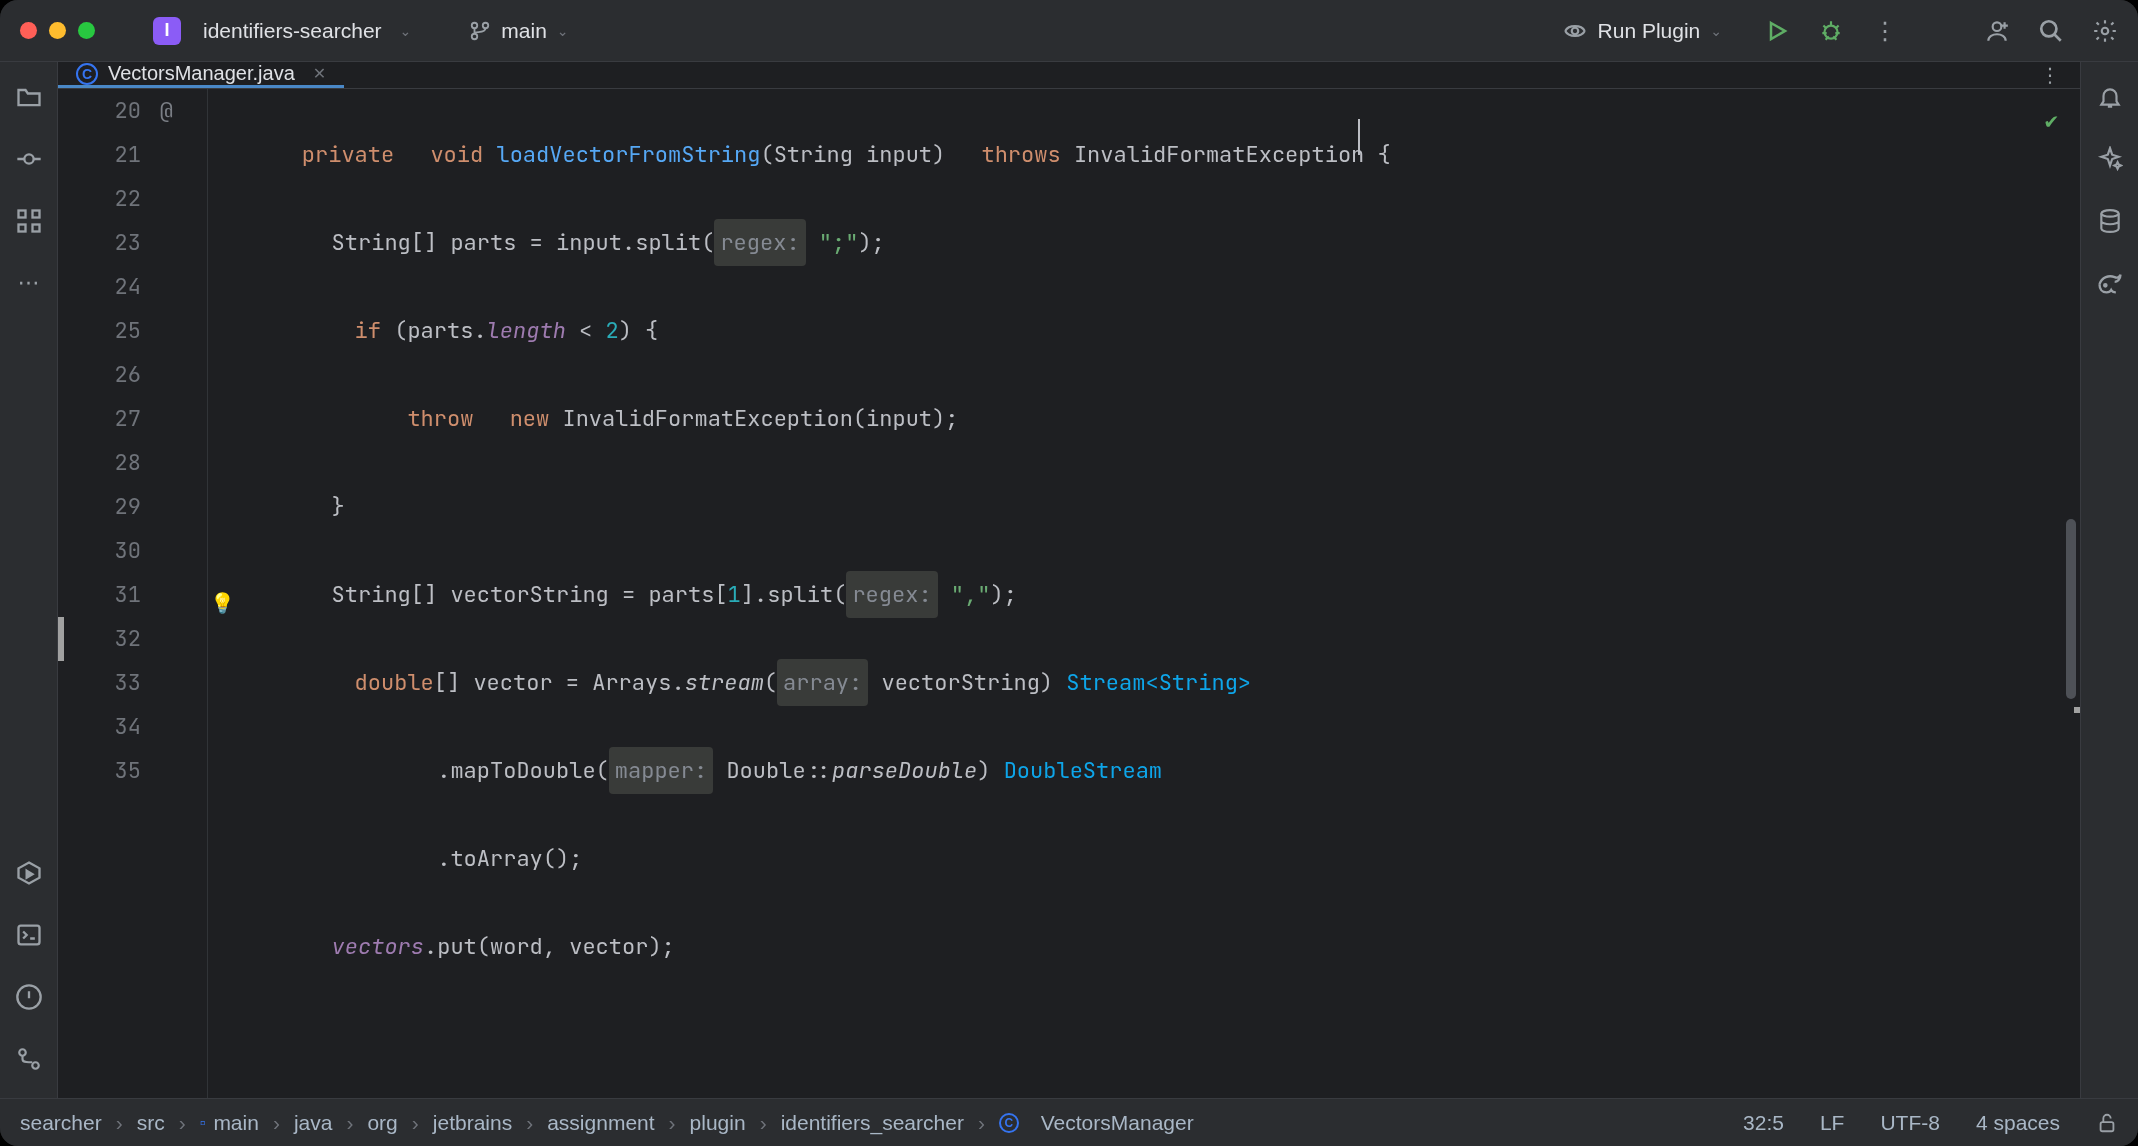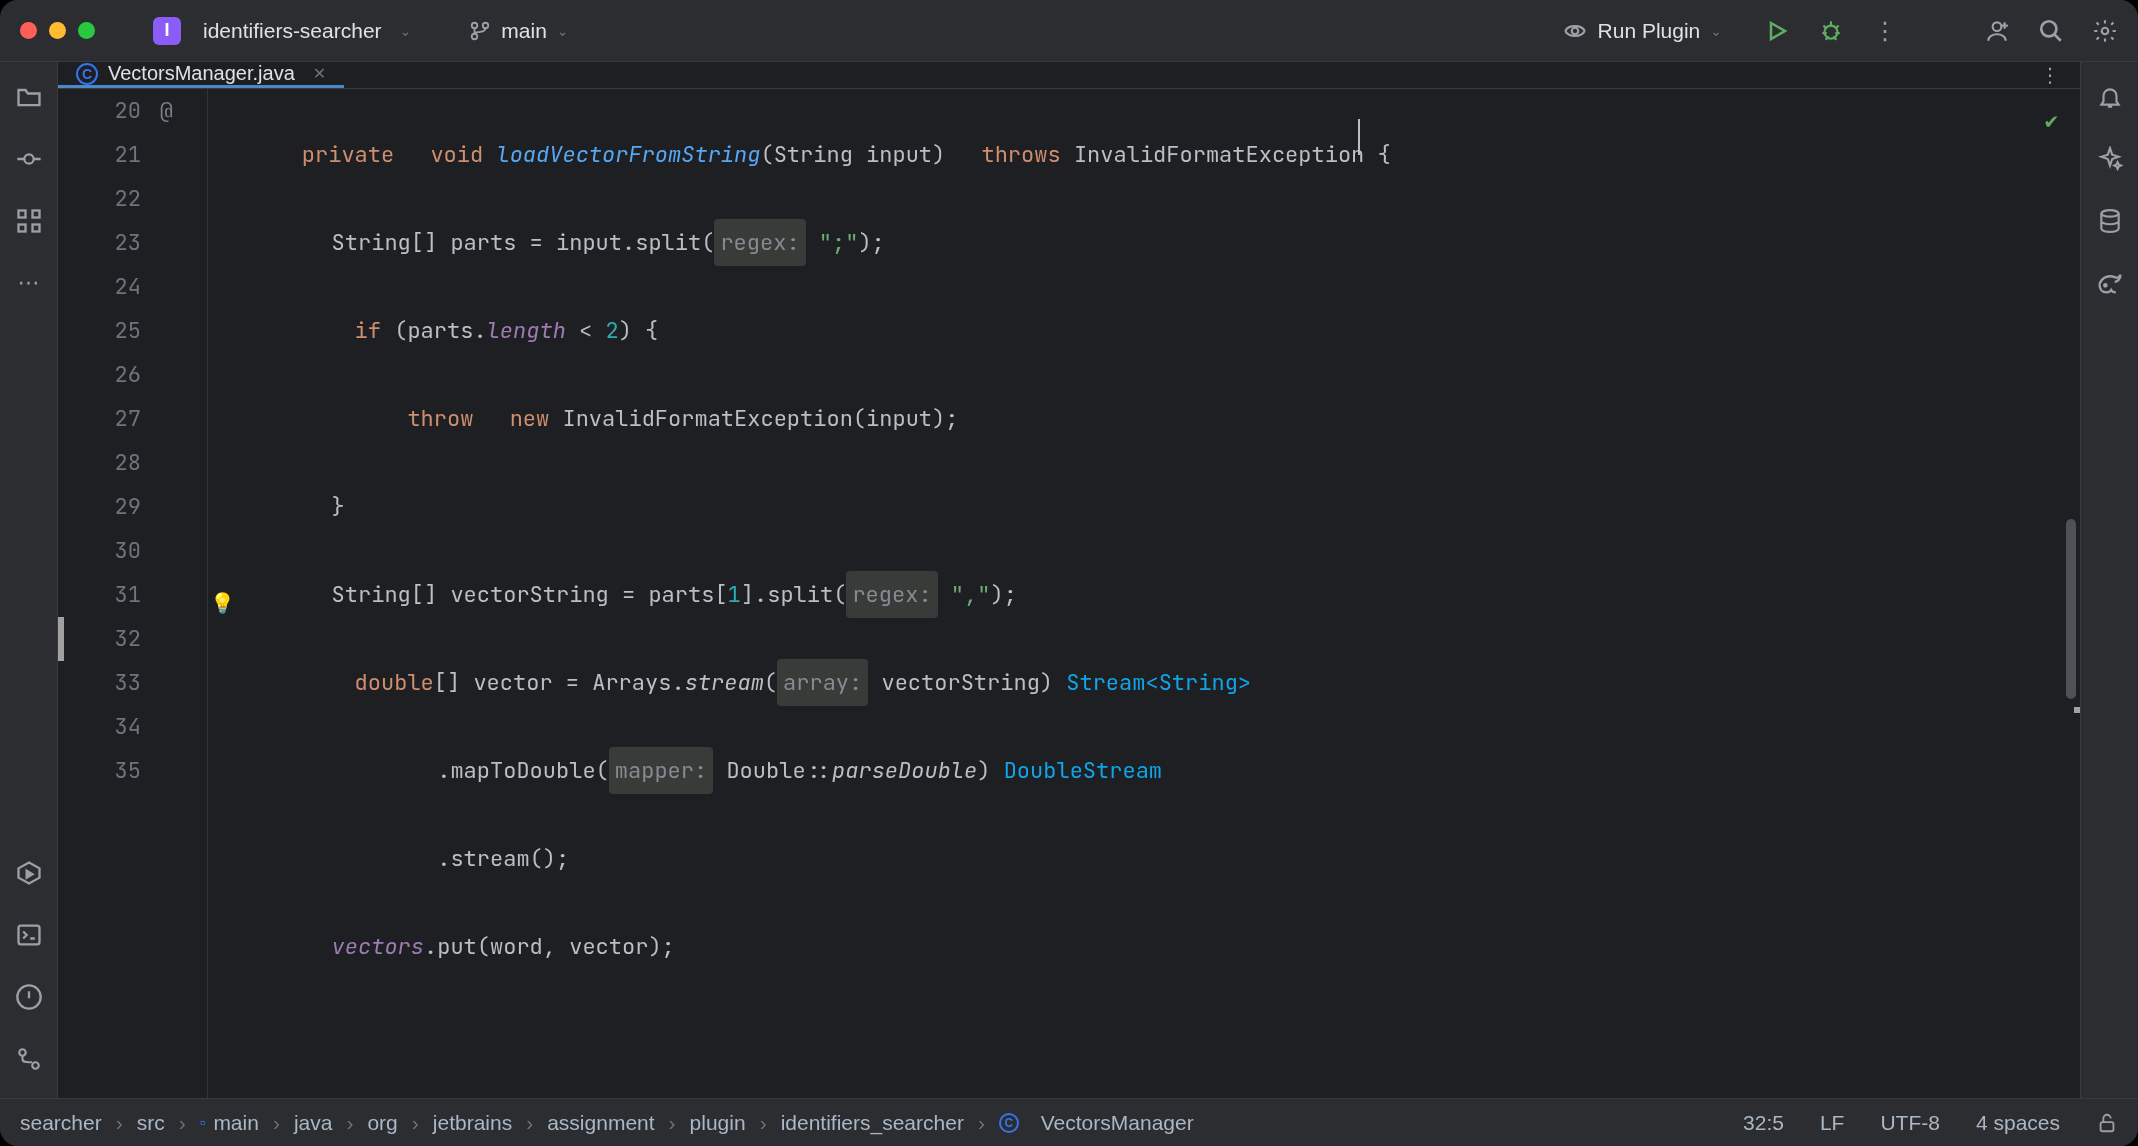--- a/index.html
+++ b/index.html
@@ -290,29 +290,29 @@
           <div class="gutter-line"><span>29</span></div>
           <div class="gutter-line"><span>30</span></div>
           <div class="gutter-line"><span>31</span><span class="bulb">💡</span></div>
           <div class="gutter-line" style="position:relative;"><div class="current-line-marker"></div><span>32</span></div>
           <div class="gutter-line"><span>33</span></div>
           <div class="gutter-line"><span>34</span></div>
           <div class="gutter-line"><span>35</span></div>
         </div>
 
         <div class="code">
-<div class="code-line">    <span class="kw">private</span> <span class="kw">void</span> <span style="color:#56a8f5;font-style:italic;">loadVectorFromString</span><span>(String input)</span> <span class="kw">throws</span> <span>InvalidFormatException {</span></div>
+<div class="code-line">    <span class="kw">private</span> <span class="kw">void</span> <span style="color:#56a8f5;">loadVectorFromString</span><span>(String input)</span> <span class="kw">throws</span> <span>InvalidFormatException {</span></div>
 <div class="code-line"><span>        String[] parts = input.split(</span><span class="param-hint">regex:</span><span class="str"> ";"</span><span>);</span></div>
 <div class="code-line"><span>        </span><span class="kw">if</span><span> (parts.</span><span class="field">length</span><span> &lt; </span><span class="num">2</span><span>) {</span></div>
 <div class="code-line"><span>            </span><span class="kw">throw</span> <span class="kw">new</span><span> InvalidFormatException(input);</span></div>
 <div class="code-line">        }</div>
 <div class="code-line"><span>        String[] vectorString = parts[</span><span class="num">1</span><span>].split(</span><span class="param-hint">regex:</span><span class="str"> ","</span><span>);</span></div>
 <div class="code-line"><span>        </span><span class="kw">double</span><span>[] vector = Arrays.</span><span class="ital">stream</span><span>(</span><span class="param-hint">array:</span><span> vectorString)</span><span class="type-hint"> Stream&lt;String&gt;</span></div>
 <div class="code-line"><span>                .mapToDouble(</span><span class="param-hint">mapper:</span><span> Double::</span><span class="ital">parseDouble</span><span>)</span><span class="type-hint"> DoubleStream</span></div>
-<div class="code-line">                .stream();</div>
+<div class="code-line">                .toArray();</div>
 <div class="code-line"><span>        </span><span class="field">vectors</span><span>.put(word, vector);</span></div>
 
 
 
 
 
         </div>
       </div>
     </div>
 

